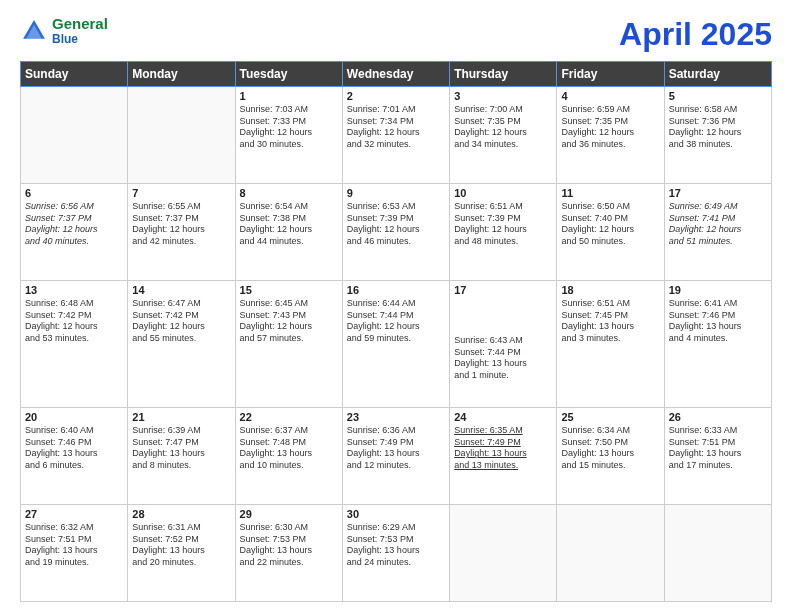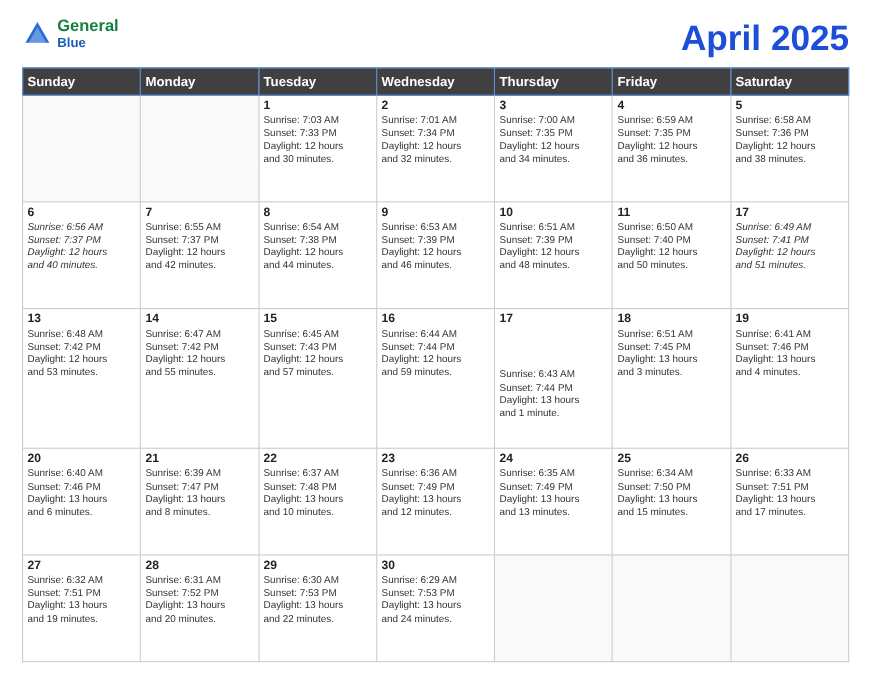--- a/index.html
+++ b/index.html
@@ -297,21 +297,21 @@
           </td>
           <td>
             <span class="day-number">23</span>
             <div class="day-info" style="white-space: pre-line;">Sunrise: 6:36 AM
 Sunset: 7:49 PM
 Daylight: 13 hours
 and 12 minutes.</div>
           </td>
           <td>
             <span class="day-number">24</span>
-            <div class="day-info" style="white-space: pre-line;">Sunrise: 6:35 AM
+            <div class="day-info" style="white-space: pre-line; text-decoration: underline;">Sunrise: 6:35 AM
 Sunset: 7:49 PM
 Daylight: 13 hours
 and 13 minutes.</div>
           </td>
           <td>
             <span class="day-number">25</span>
             <div class="day-info" style="white-space: pre-line;">Sunrise: 6:34 AM
 Sunset: 7:50 PM
 Daylight: 13 hours
 and 15 minutes.</div>

